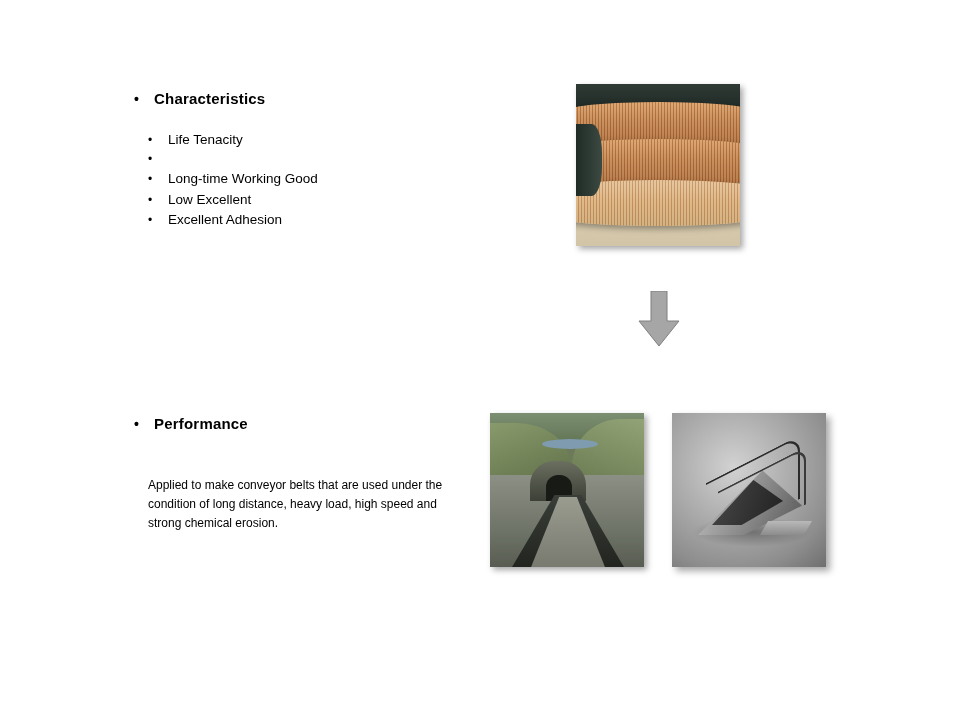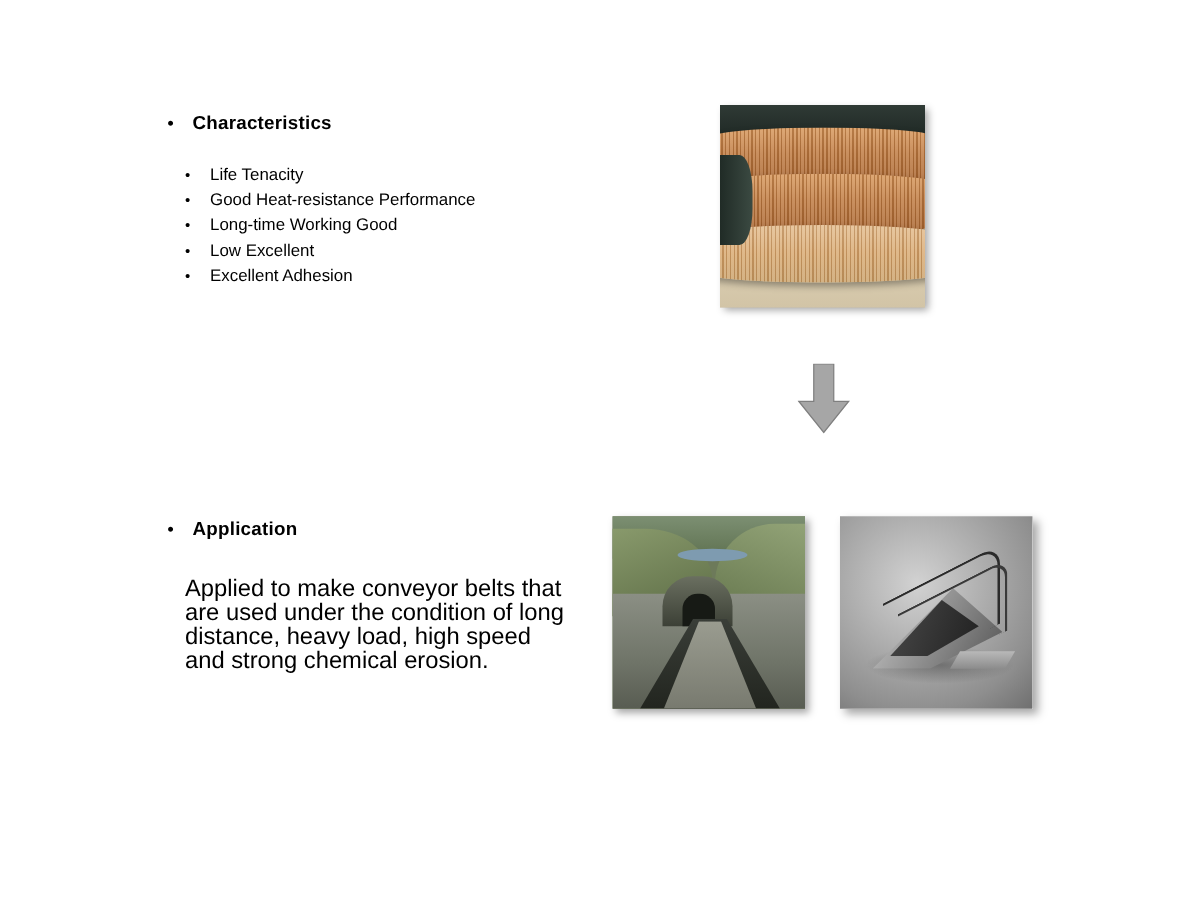--- a/index.html
+++ b/index.html
@@ -64,23 +64,23 @@
     font-size: 12px;
   }
   .char-list li .txt {
     margin-left: 10px;
   }
 
   
   .app-paragraph {
     position: absolute;
     left: 148px;
-    top: 462px;
+    top: 476px;
     width: 310px;
-    font-size: 19px;
+    font-size: 12px;
     line-height: 19px;
   }
 
   
   .photo {
     position: absolute;
     overflow: hidden;
     background: #cbbfa8;
   }
 
@@ -245,21 +245,20 @@
     <span class="head-text">Characteristics</span>
   </div>
 
   <ul class="char-list">
     <li>
       <span class="dot">•</span>
       <span class="txt">Life Tenacity</span>
     </li>
     <li>
       <span class="dot">•</span>
-      <span class="txt">Good Heat-resistance Performance</span>
     </li>
     <li>
       <span class="dot">•</span>
       <span class="txt">Long-time Working  Good</span>
     </li>
     <li>
       <span class="dot">•</span>
       <span class="txt">Low Excellent</span>
     </li>
     <li>
@@ -276,21 +275,21 @@
     <div class="roll-band" id="roll-band-3"></div>
     <div class="roll-edge-dark"></div>
   </div>
 
   <svg id="down-arrow" viewBox="0 0 42 56">
     <polygon points="13,0 29,0 29,30 41,30 21,55 1,30 13,30" fill="#a6a6a6" stroke="#7f7f7f" stroke-width="1"></polygon>
   </svg>
 
   <div class="section-head" id="application-head">
     <span class="dot">•</span>
-    <span class="head-text">Application</span>
+    <span class="head-text">Performance</span>
   </div>
 
   <div class="app-paragraph">Applied to make conveyor belts that are used under the condition of long distance, heavy load, high speed and strong chemical erosion.</div>
 
   <div class="photo" id="conveyor-image">
     <div class="conv-sky"></div>
     <div class="conv-hill-left"></div>
     <div class="conv-hill-right"></div>
     <div class="conv-water"></div>
     <div class="conv-ground"></div>

